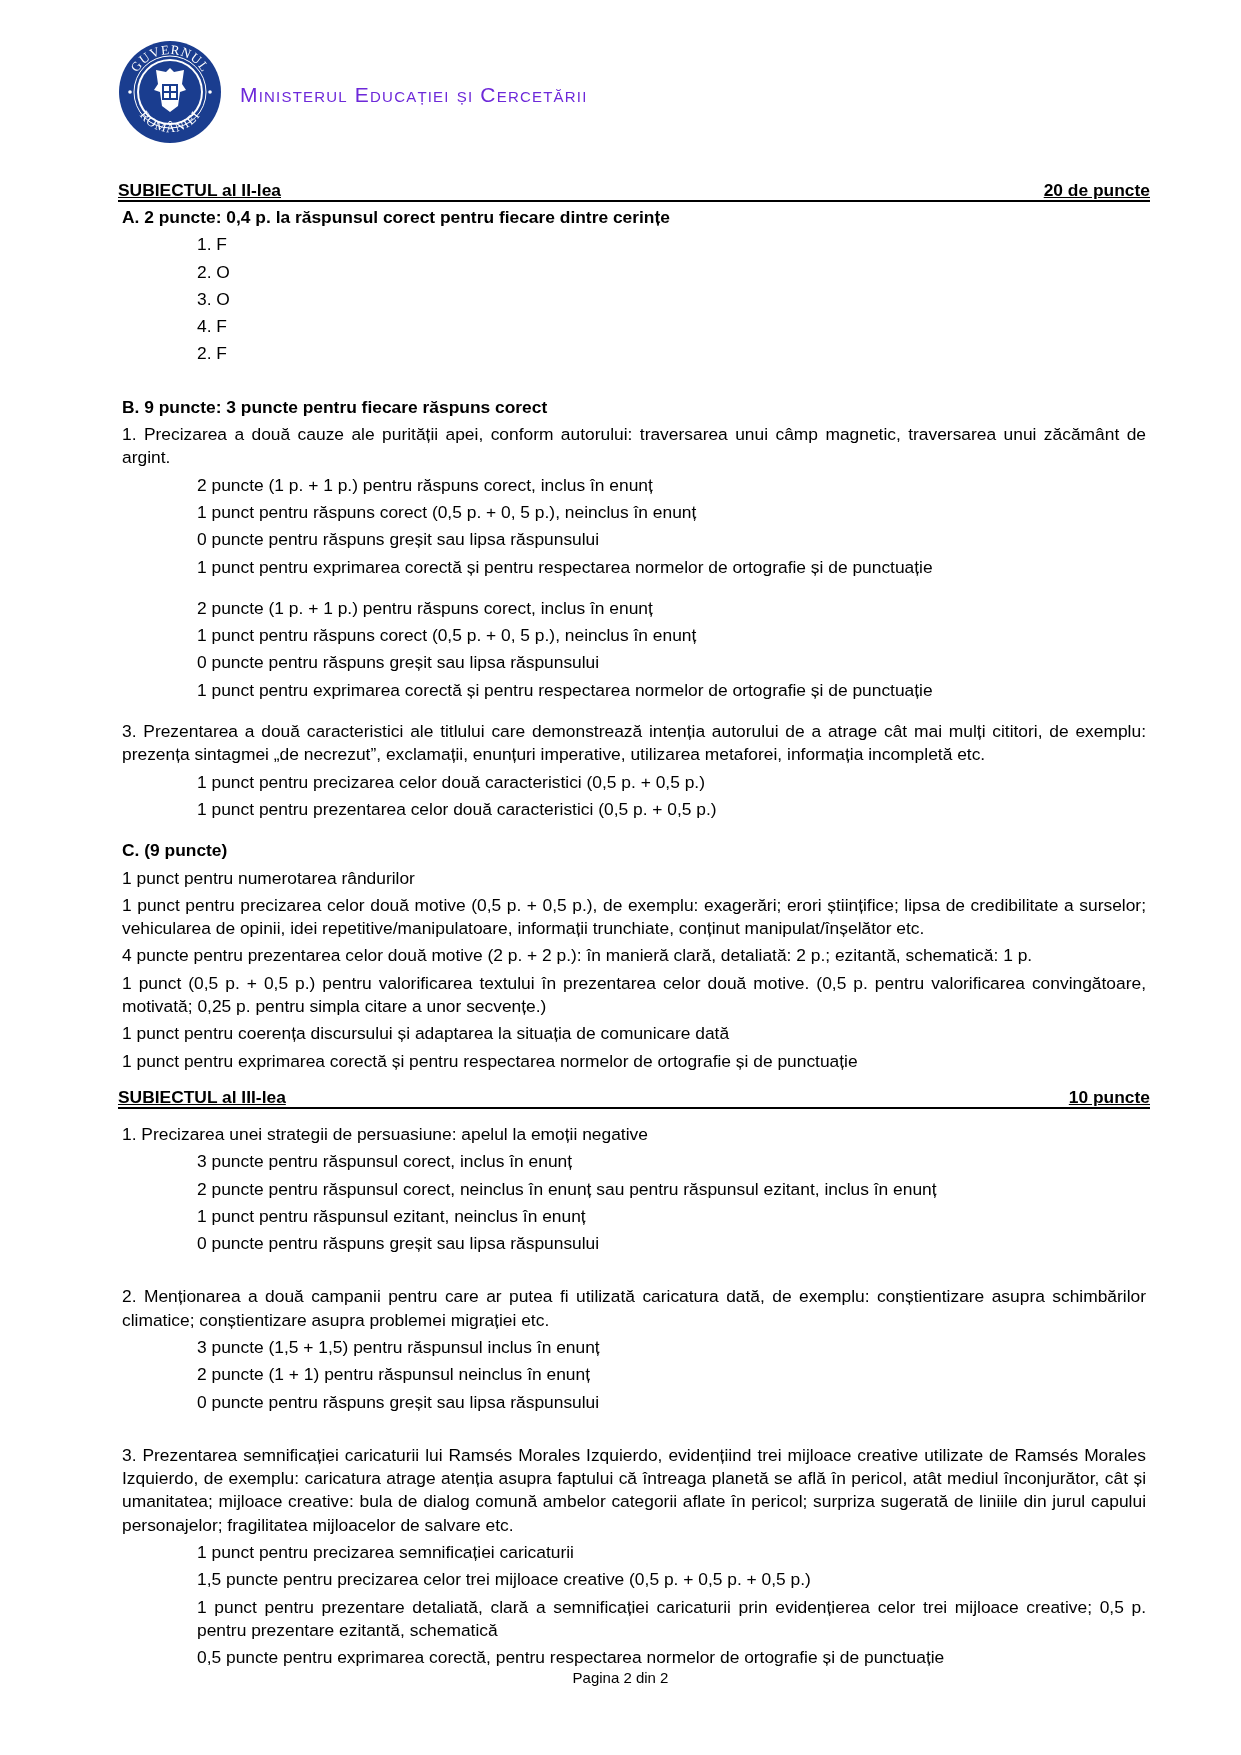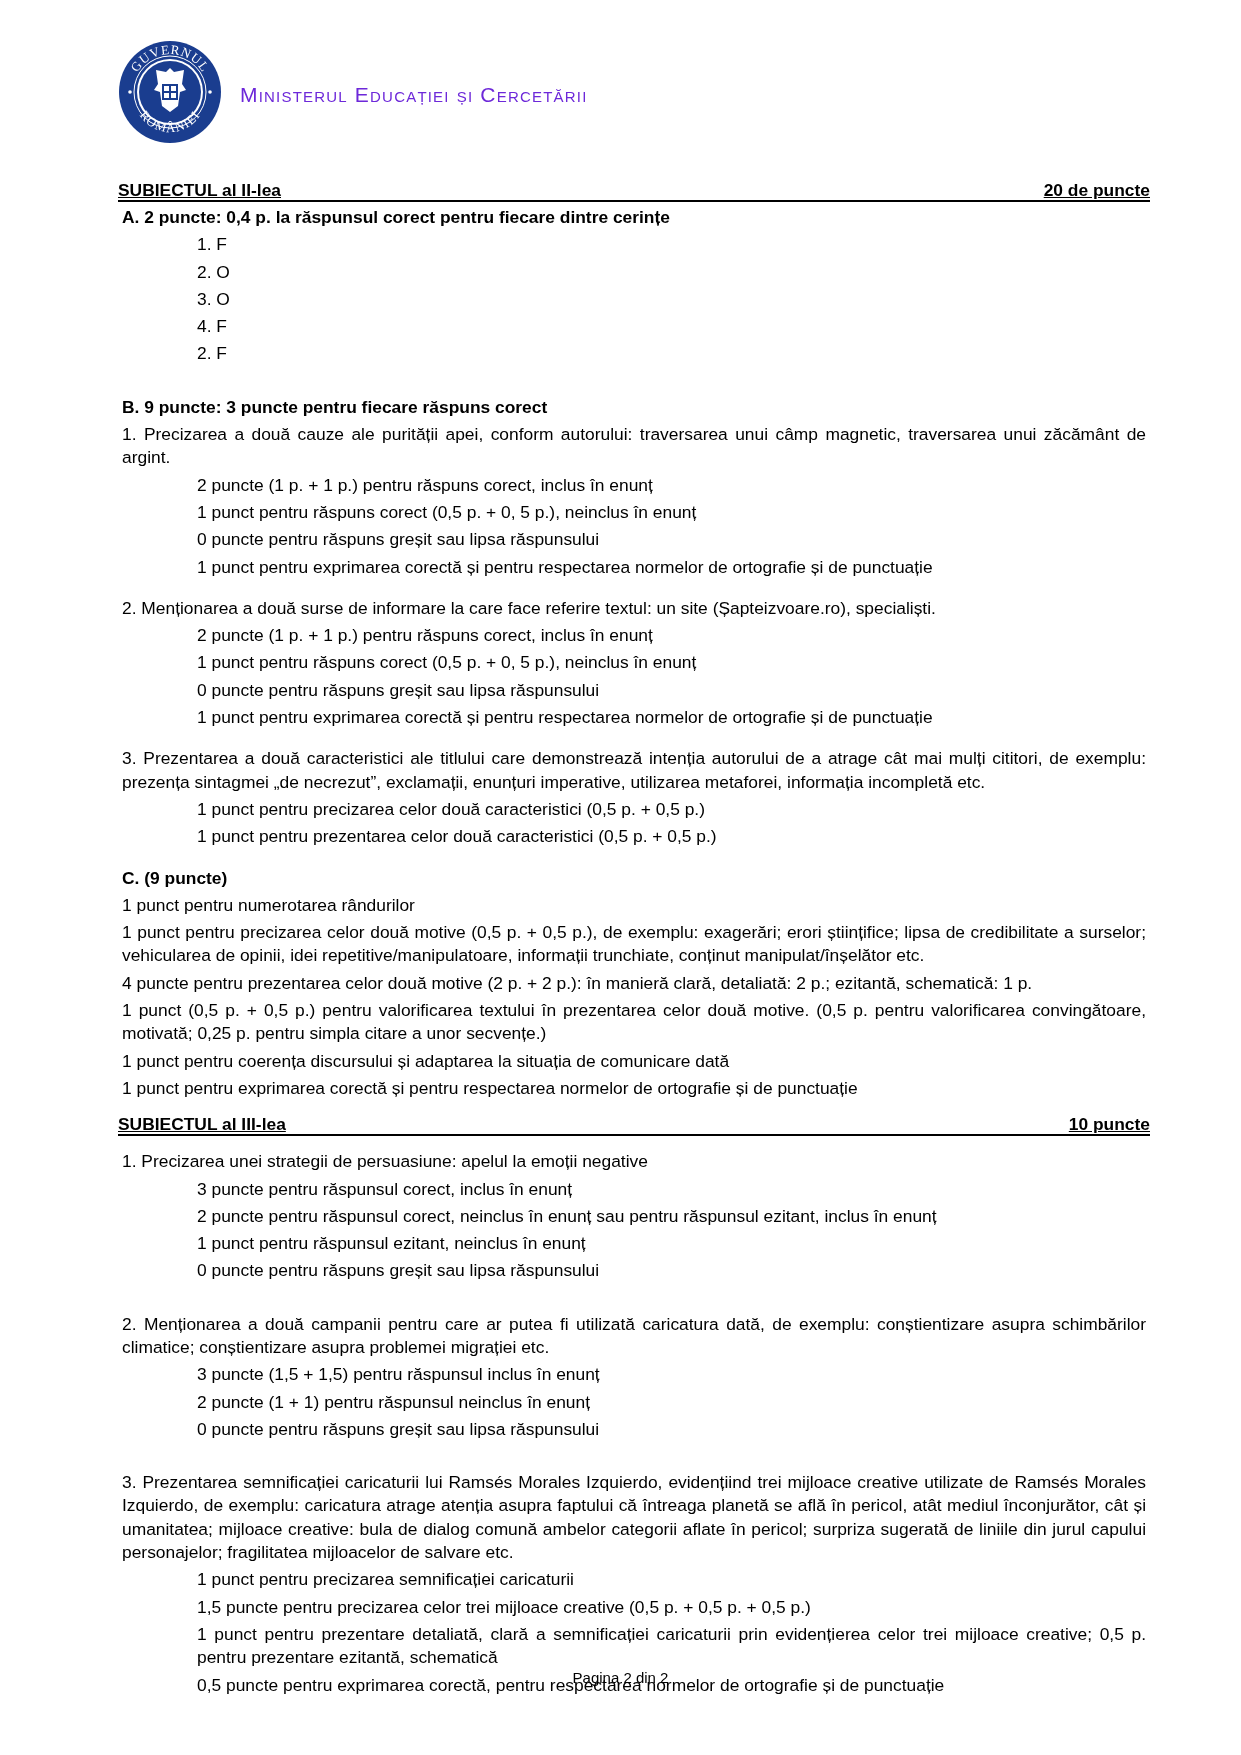--- a/index.html
+++ b/index.html
@@ -76,21 +76,20 @@
   <p class="ind">2. F</p>
   <div class="gap-l"></div>
 
   <p class="bold">B. 9 puncte: 3 puncte pentru fiecare răspuns corect</p>
   <p class="just">1. Precizarea a două cauze ale purității apei, conform autorului: traversarea unui câmp magnetic, traversarea unui zăcământ de argint.</p>
   <p class="ind">2 puncte (1 p. + 1 p.) pentru răspuns corect, inclus în enunț</p>
   <p class="ind">1 punct pentru răspuns corect (0,5 p. + 0, 5 p.), neinclus în enunț</p>
   <p class="ind">0 puncte pentru răspuns greșit sau lipsa răspunsului</p>
   <p class="ind">1 punct pentru exprimarea corectă și pentru respectarea normelor de ortografie și de punctuație</p>
   <div class="gap-m"></div>
-  <p class="just">2. Menționarea a două surse de informare la care face referire textul: un site (Șapteizvoare.ro), specialiști.</p>
   <p class="ind">2 puncte (1 p. + 1 p.) pentru răspuns corect, inclus în enunț</p>
   <p class="ind">1 punct pentru răspuns corect (0,5 p. + 0, 5 p.), neinclus în enunț</p>
   <p class="ind">0 puncte pentru răspuns greșit sau lipsa răspunsului</p>
   <p class="ind">1 punct pentru exprimarea corectă și pentru respectarea normelor de ortografie și de punctuație</p>
   <div class="gap-m"></div>
   <p class="just">3. Prezentarea a două caracteristici ale titlului care demonstrează intenția autorului de a atrage cât mai mulți cititori, de exemplu: prezența sintagmei „de necrezut”, exclamații, enunțuri imperative, utilizarea metaforei, informația incompletă etc.</p>
   <p class="ind">1 punct pentru precizarea celor două caracteristici (0,5 p. + 0,5 p.)</p>
   <p class="ind">1 punct pentru prezentarea celor două caracteristici (0,5 p. + 0,5 p.)</p>
   <div class="gap-m"></div>
 

